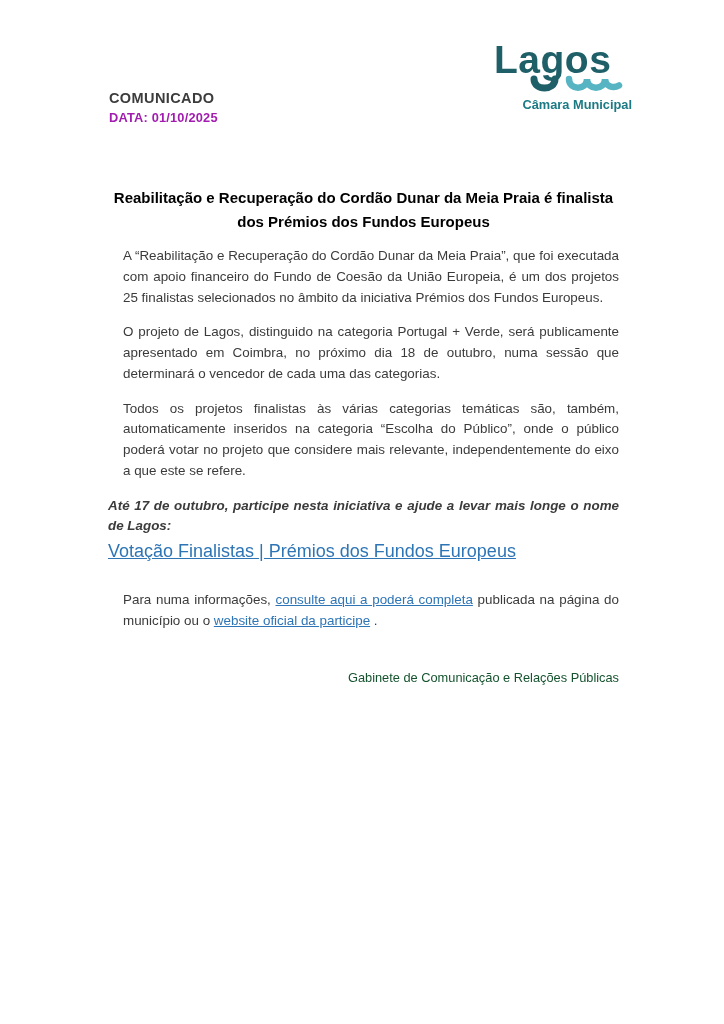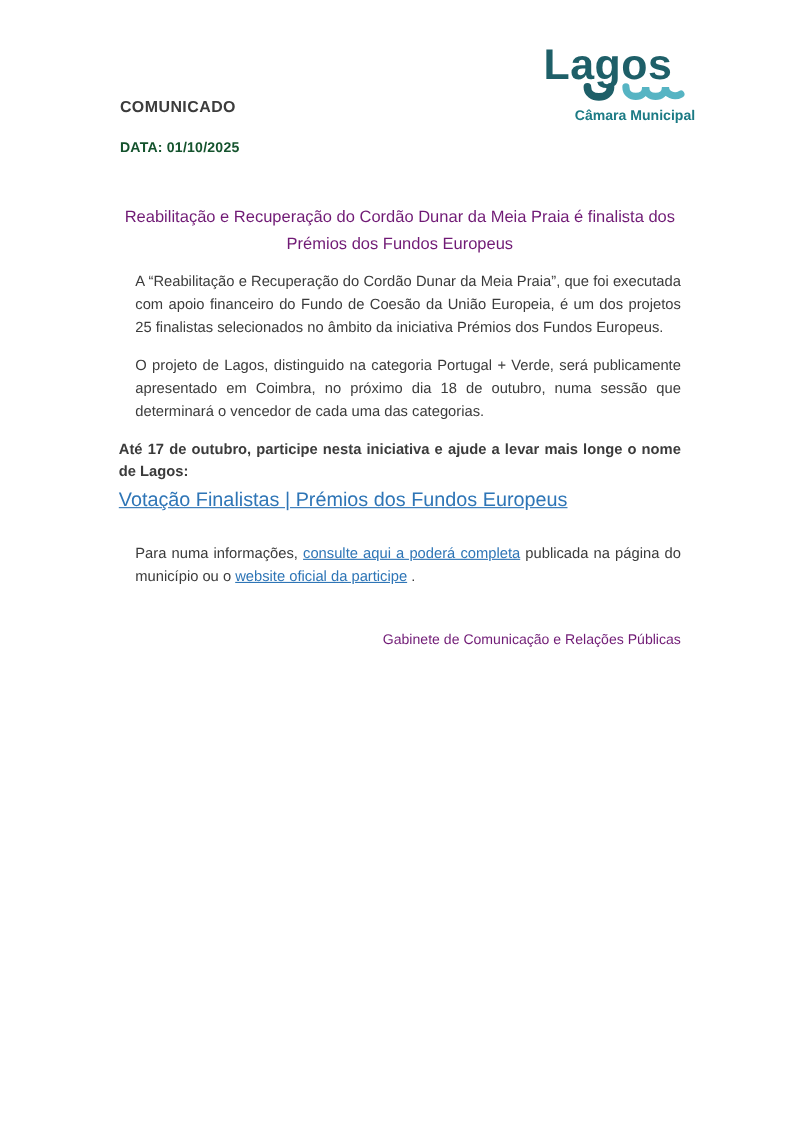--- a/index.html
+++ b/index.html
@@ -18,23 +18,23 @@
   
   .header-left {
     position: absolute; left: 109px; top: 90px;
     color: #3c3c3c;
   }
   .comunicado {
     font-size: 14.5px; font-weight: 700; letter-spacing: 0.4px;
     color: #3c3c3c;
   }
   .date {
-    margin-top: 20px;
+    margin-top: 4px;
     font-size: 12.8px; font-weight: 700; letter-spacing: 0.2px;
-    color: #14532d;
+    color: #a21caf;
   }
 
   
   .logo {
     position: absolute; left: 494px; top: 40px; width: 140px; height: 74px;
   }
   .logo-wordmark {
     position: absolute; left: 0; top: 0;
     font-size: 39px; line-height: 1; font-weight: 700;
     letter-spacing: 0.5px;
@@ -50,55 +50,55 @@
     white-space: nowrap;
   }
 
   
   .content {
     position: absolute; left: 108px; top: 186px; width: 511px;
     color: #3b3b3b;
   }
   .title {
     margin: 0 0 12px 0;
-    font-size: 15px; font-weight: 400;
+    font-size: 15px; font-weight: 700;
     line-height: 1.6;
     text-align: center;
-    color: #701a75;
+    color: #000000;
   }
   .para {
     margin: 0 0 14px 15px;
     font-size: 13.4px;
     line-height: 1.55;
     text-align: justify;
     color: #3b3b3b;
   }
   .cta {
     margin: 2px 0 0 0;
-    font-weight: 700; 
+    font-weight: 700; font-style: italic;
   }
   .link {
     color: #2e75b6;
     text-decoration: underline;
     cursor: pointer;
   }
   .vote-link {
     display: inline-block;
     margin: 1px 0 0 0;
     font-size: 18px;
     line-height: 1.55;
   }
   .info {
     margin-top: 24px;
   }
   .signature {
     margin-top: 38px;
     font-size: 12.8px;
     text-align: right;
-    color: #701a75;
+    color: #14532d;
   }
 </style>
 </head>
 <body>
 
 <div class="page">
 
   <div class="header-left">
     <div class="comunicado">COMUNICADO</div>
     <div class="date">DATA: 01/10/2025</div>
@@ -111,20 +111,21 @@
       <path d="M41 4 C41 15.5, 59 15.5, 59 4 C59 15.5, 77 15.5, 77 4 C77 11, 85 14, 91 10.5" fill="none" stroke="#56b4c3" stroke-width="6.5" stroke-linecap="round"></path>
     </svg>
     <div class="logo-subtitle">Câmara Municipal</div>
   </div>
 
   <div class="content">
     <h1 class="title">Reabilitação e Recuperação do Cordão Dunar da Meia Praia é finalista dos Prémios dos Fundos Europeus</h1>
 
     <p class="para">A “Reabilitação e Recuperação do Cordão Dunar da Meia Praia”, que foi executada com apoio financeiro do Fundo de Coesão da União Europeia, é um dos projetos 25 finalistas selecionados no âmbito da iniciativa Prémios dos Fundos Europeus.</p>
     <p class="para">O projeto de Lagos, distinguido na categoria Portugal + Verde, será publicamente apresentado em Coimbra, no próximo dia 18 de outubro, numa sessão que determinará o vencedor de cada uma das categorias.</p>
+    <p class="para">Todos os projetos finalistas às várias categorias temáticas são, também, automaticamente inseridos na categoria “Escolha do Público”, onde o público poderá votar no projeto que considere mais relevante, independentemente do eixo a que este se refere.</p>
 
     <p class="para cta">Até 17 de outubro, participe nesta iniciativa e ajude a levar mais longe o nome de Lagos:</p>
     <a href="#" class="link vote-link">Votação Finalistas | Prémios dos Fundos Europeus</a>
 
     <p class="para info"><span>Para numa informações, </span><a href="#" class="link">consulte aqui a poderá completa</a><span> publicada na página do município ou o </span><a href="#" class="link">website oficial da participe</a><span> .</span></p>
 
     <div class="signature">Gabinete de Comunicação e Relações Públicas</div>
   </div>
 
 </div>

